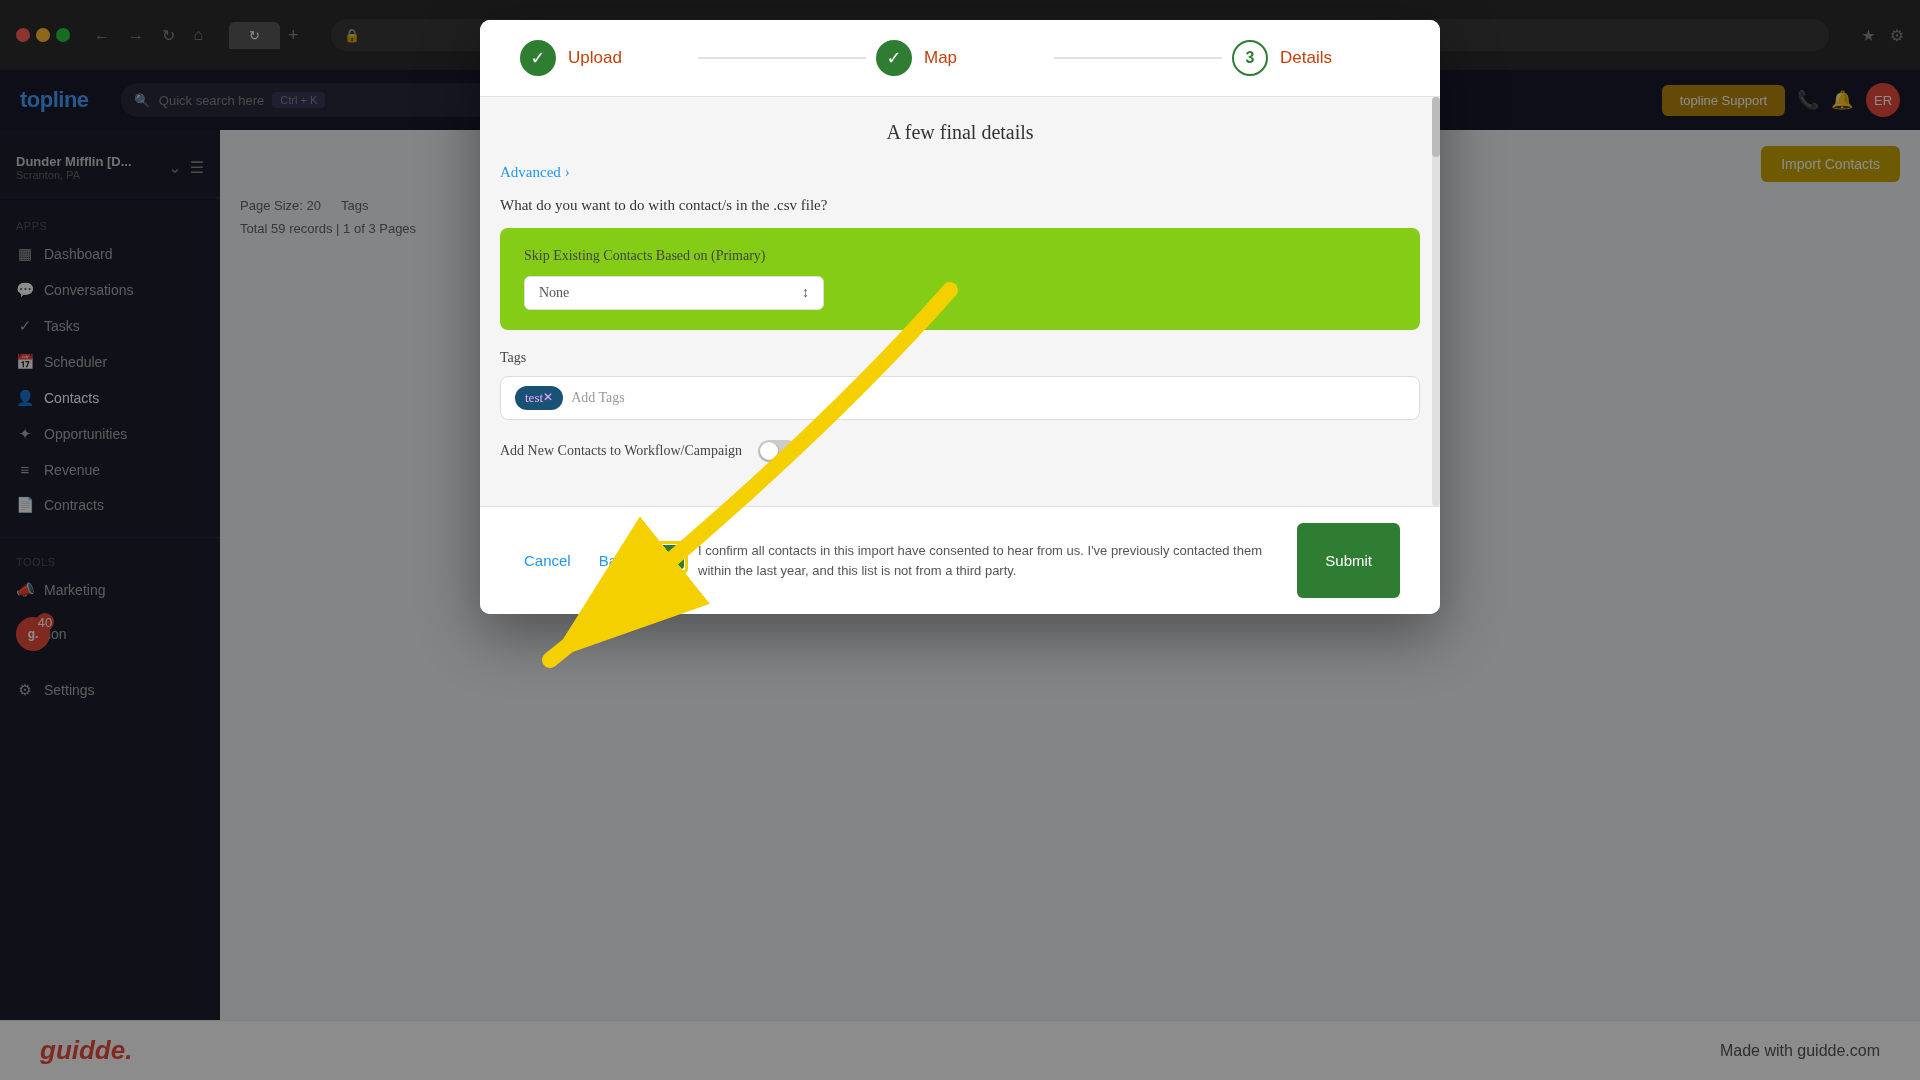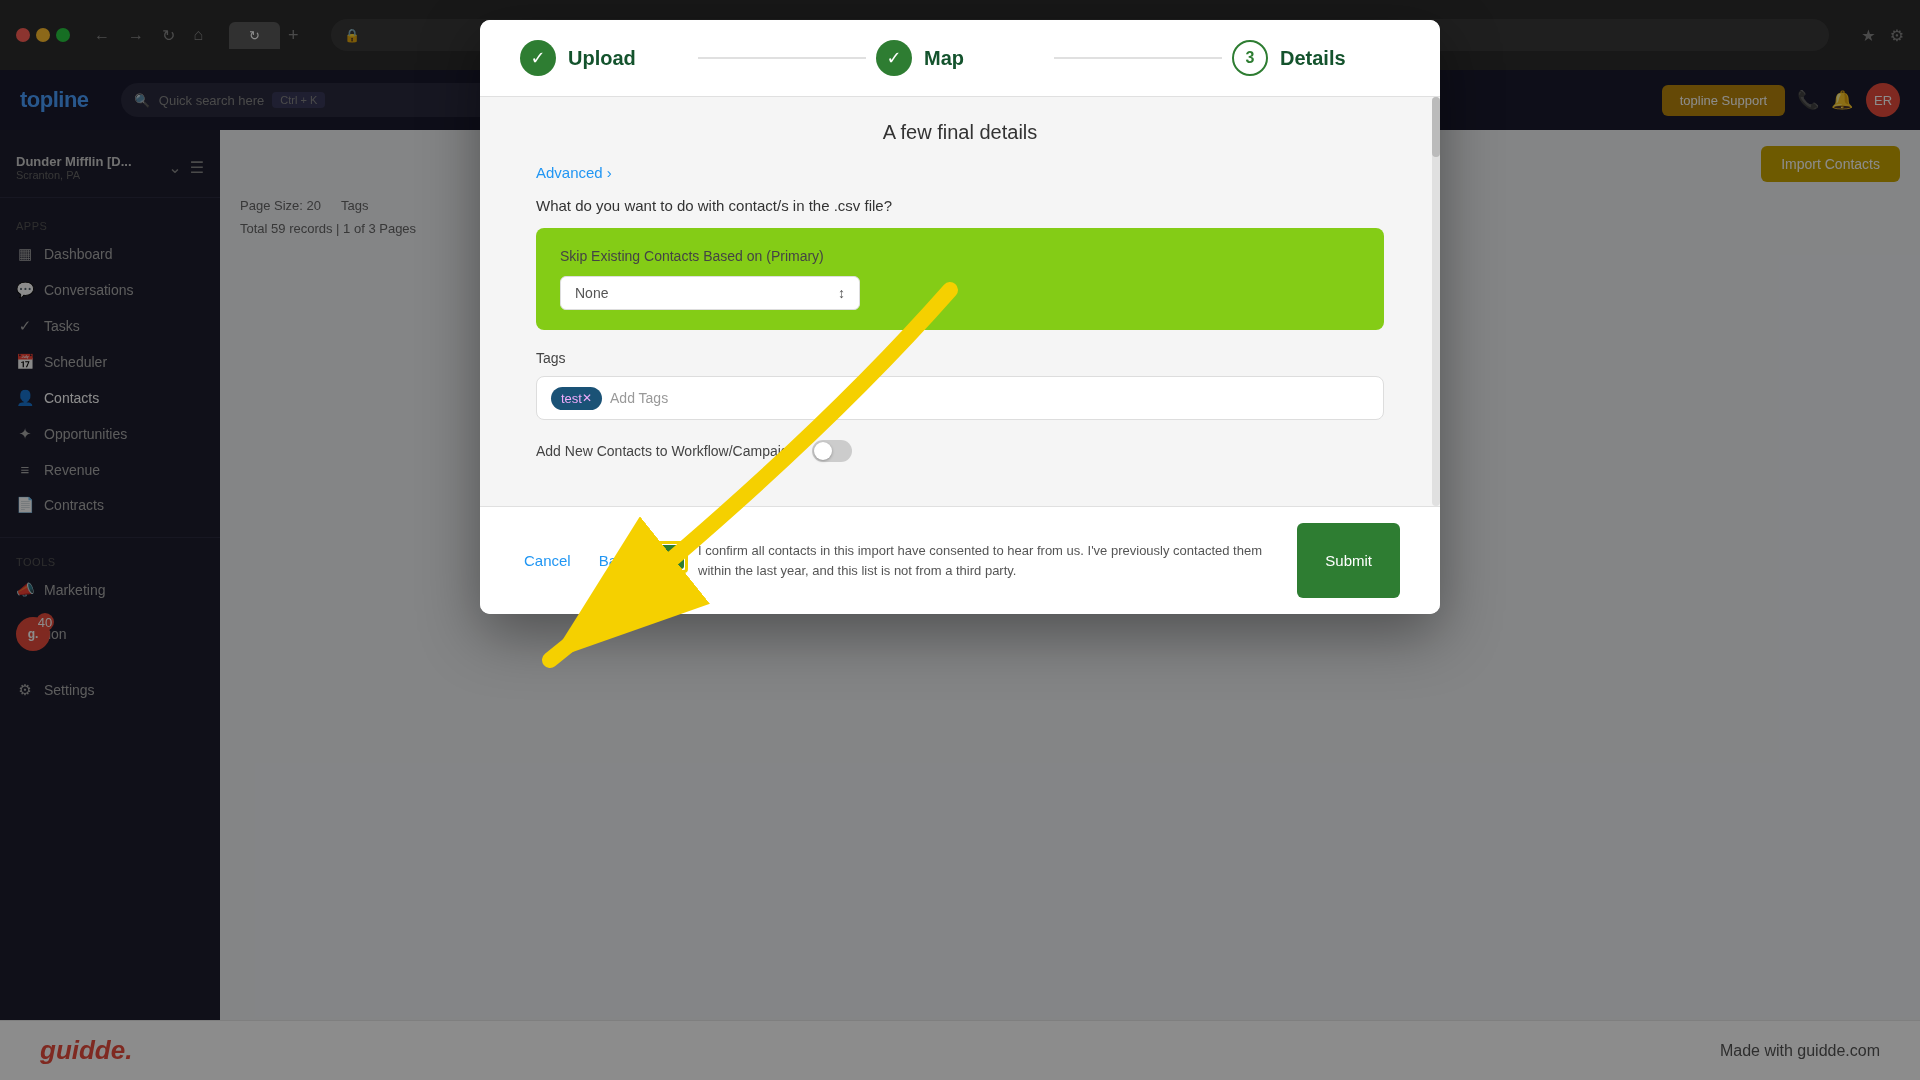--- a/index.html
+++ b/index.html
@@ -204,30 +204,31 @@
       width: 36px; height: 36px; border-radius: 50%;
       background: #2e7d32; display: flex; align-items: center; justify-content: center;
       color: #fff; font-size: 18px; flex-shrink: 0;
     }
     .step-circle-num {
       width: 36px; height: 36px; border-radius: 50%;
       border: 2px solid #2e7d32; display: flex; align-items: center; justify-content: center;
       color: #2e7d32; font-size: 16px; font-weight: bold; flex-shrink: 0;
     }
     .step-label {
-      font-size: 20px; color: #14532d; font-weight: 700;
+      font-size: 17px; color: #c2410c; font-weight: 400;
     }
     .step-divider {
       flex: 1; height: 2px; background: #e0e0e0; margin: 0 10px;
     }
 
     
     .modal-body {
-      flex: 1; overflow-y: auto; padding: 24px 56px;
+      flex: 1; overflow-y: auto; padding: 24px 20px;
       position: relative;
+      font-family: Liberation Serif, serif;
     }
     .modal-title {
       text-align: center; font-size: 20px; color: #333; font-weight: 400;
       margin-bottom: 20px;
     }
     .advanced-link {
       color: #2196f3; font-size: 15px; display: flex; align-items: center; gap: 4px;
       cursor: pointer; margin-bottom: 16px; font-weight: 500; text-align: center;
     }
     .section-question {

